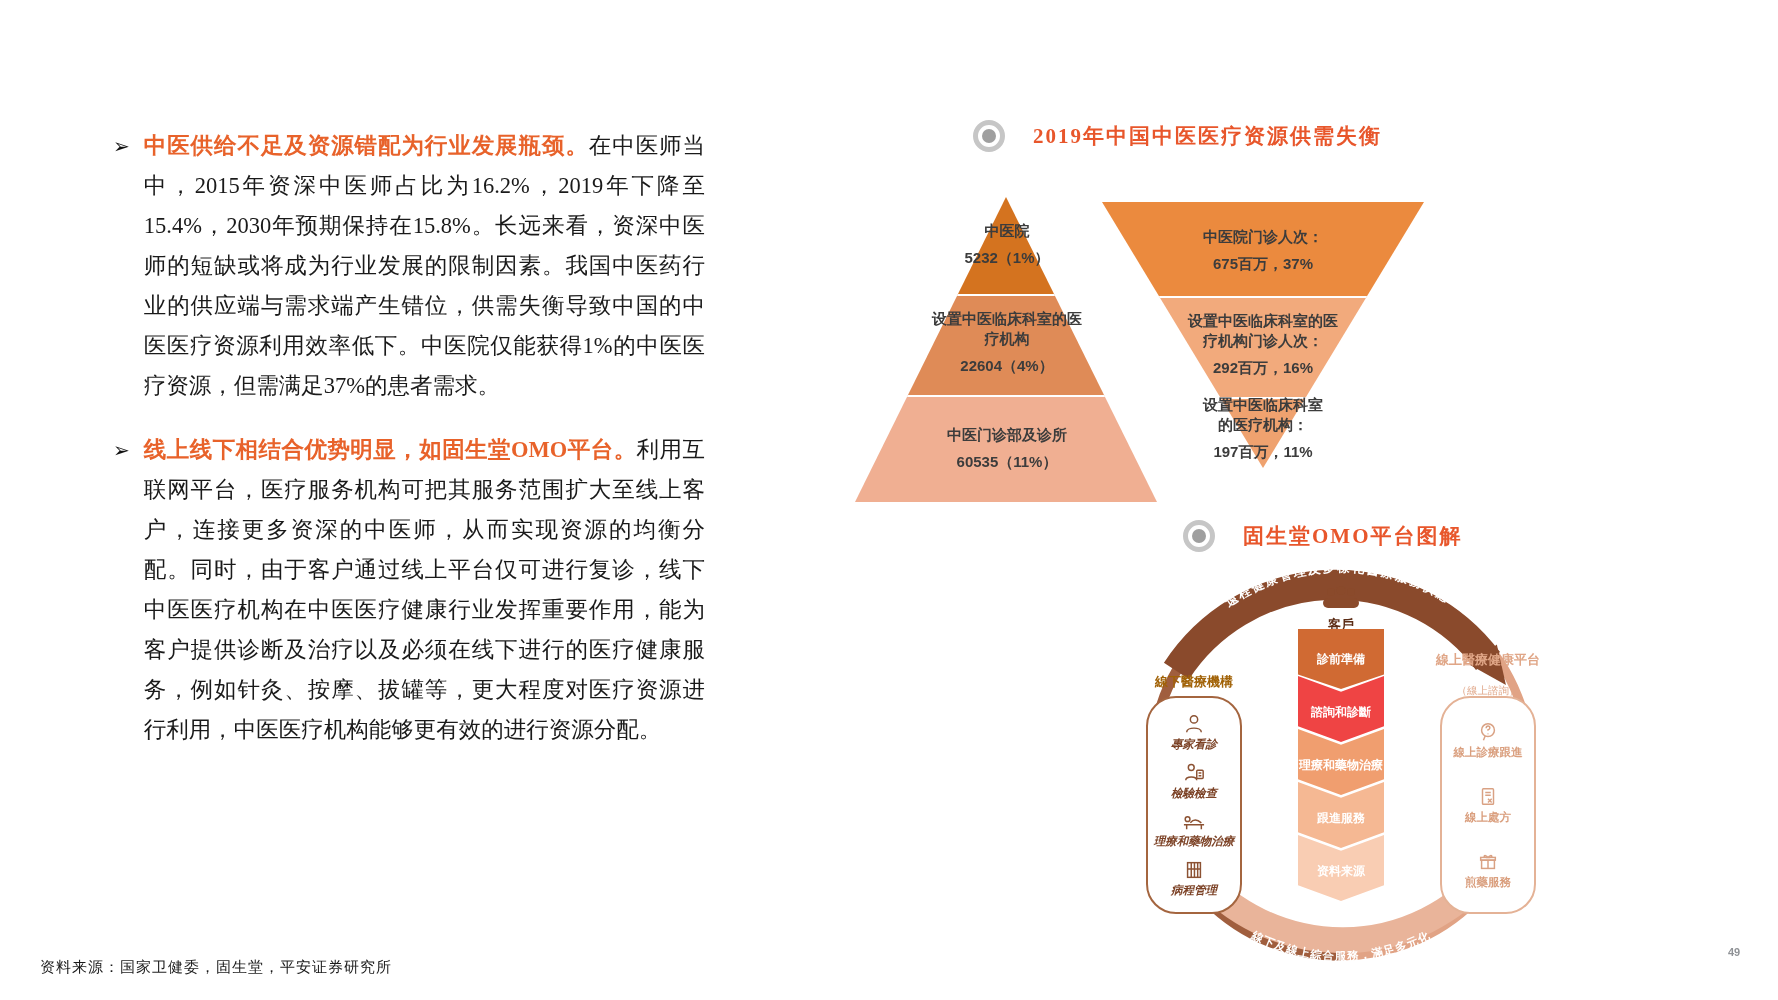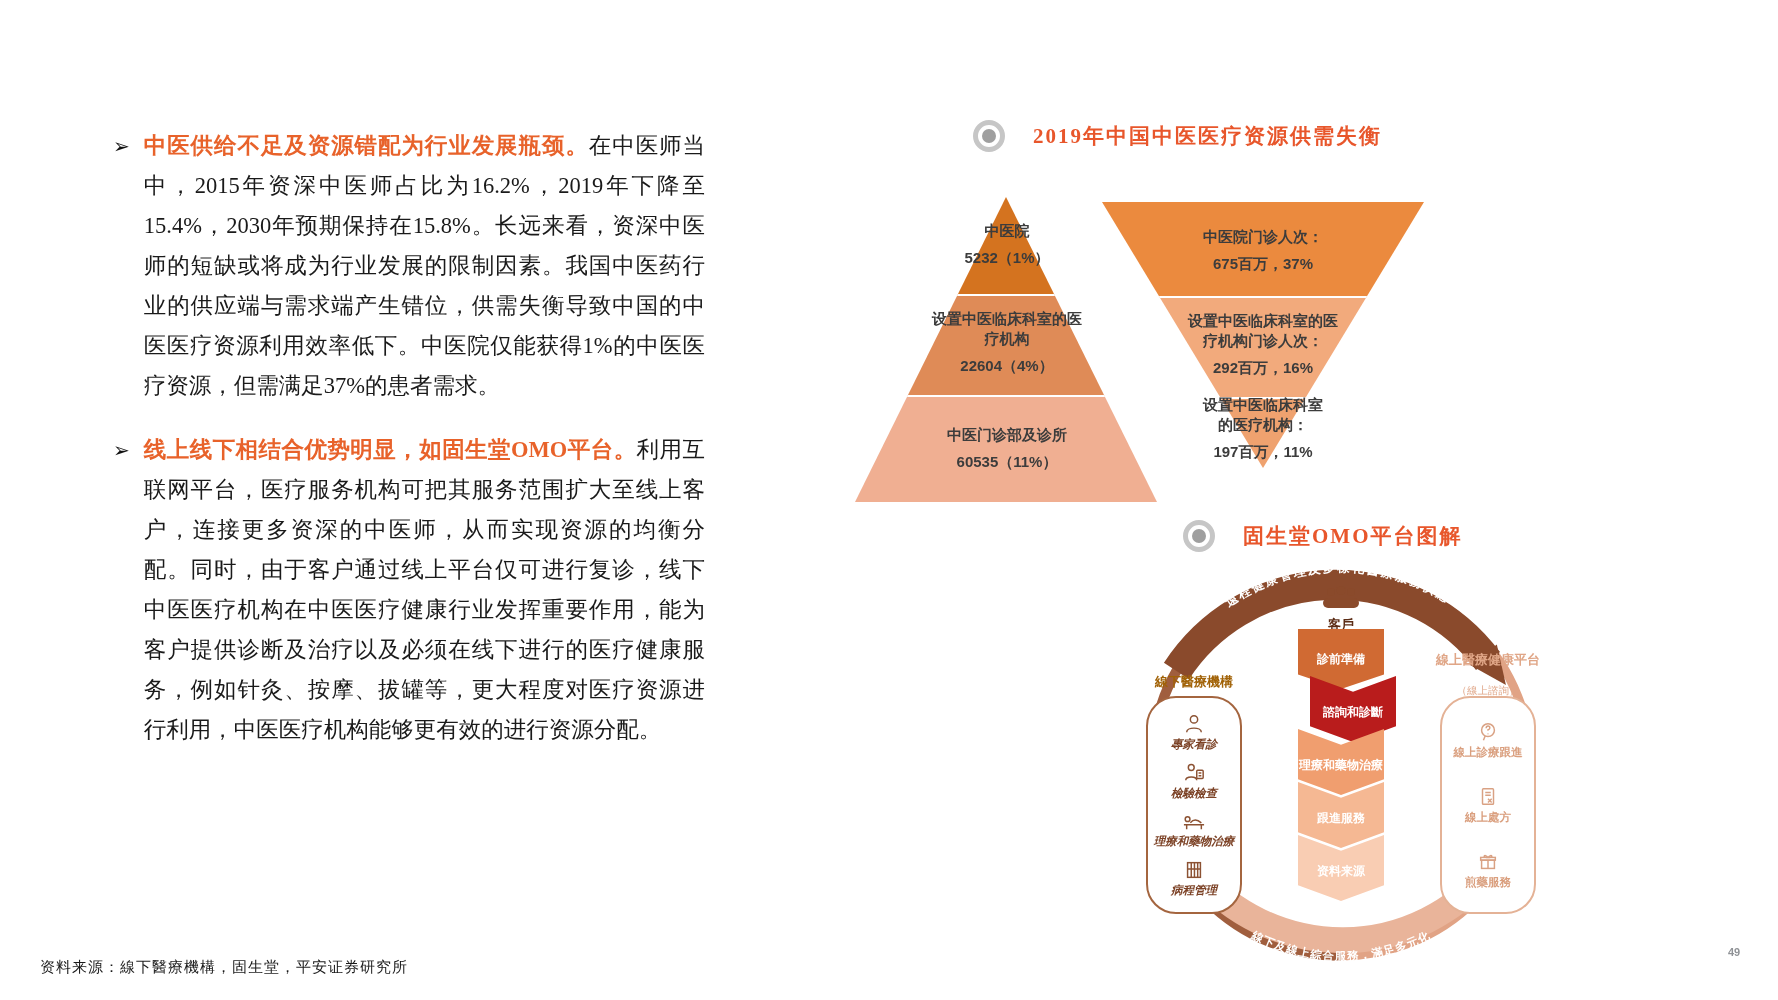--- a/index.html
+++ b/index.html
@@ -179,21 +179,21 @@
         <circle cx="10" cy="6" r="4" fill="#8A4A2B"></circle>
         <circle cx="20" cy="4.5" r="4.5" fill="#8A4A2B"></circle>
         <circle cx="30" cy="6" r="4" fill="#8A4A2B"></circle>
         <rect x="2" y="12" width="36" height="10" rx="5" fill="#8A4A2B"></rect>
       </svg>
       <span class="clabel">客戶</span>
     </div>
 
     <div class="steps">
       <div class="chev first" style="background:#D06A33;">診前準備</div>
-      <div class="chev" style="background:#b91c1c;margin-left:12px;">諮詢和診斷</div>
+      <div class="chev" style="background:#ef4444;">諮詢和診斷</div>
       <div class="chev" style="background:#F09E6F;">理療和藥物治療</div>
       <div class="chev" style="background:#F5B893;">跟進服務</div>
       <div class="chev" style="background:#F9CDB3;">资料来源</div>
     </div>
 
     <div class="panel-title pt-left">
       <span>線下醫療機構</span>
       <span class="sub">（雲HIS支持）</span>
     </div>
     <div class="panel panel-left">
@@ -254,16 +254,16 @@
         <svg width="22" height="22" viewBox="0 0 24 24" fill="none" stroke="#D9A183" stroke-width="1.6">
           <rect x="5" y="10" width="14" height="9"></rect>
             <rect x="4" y="7" width="16" height="3"></rect>
           <path d="M12,7 c-4,-5 -7,1 0,0 c7,1 4,-5 0,0 M12,10 v9"></path>
         </svg>
         <span>煎藥服務</span>
       </div>
     </div>
   </div>
 
-  <div class="source-note">资料来源：線下醫療機構，固生堂，平安证券研究所</div>
+  <div class="source-note">资料来源：国家卫健委，固生堂，平安证券研究所</div>
   <div class="page-number">49</div>
 
 </div>
 
 </body></html>

